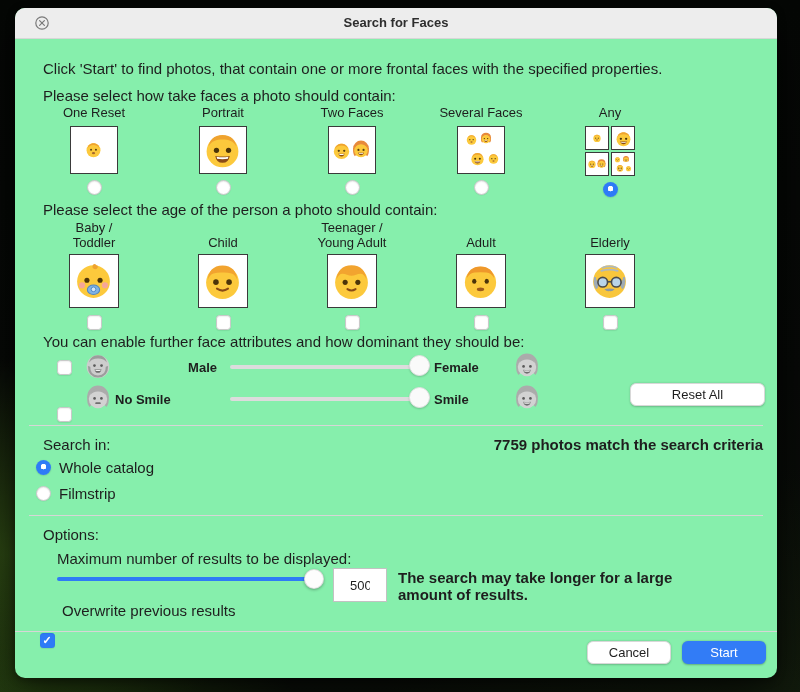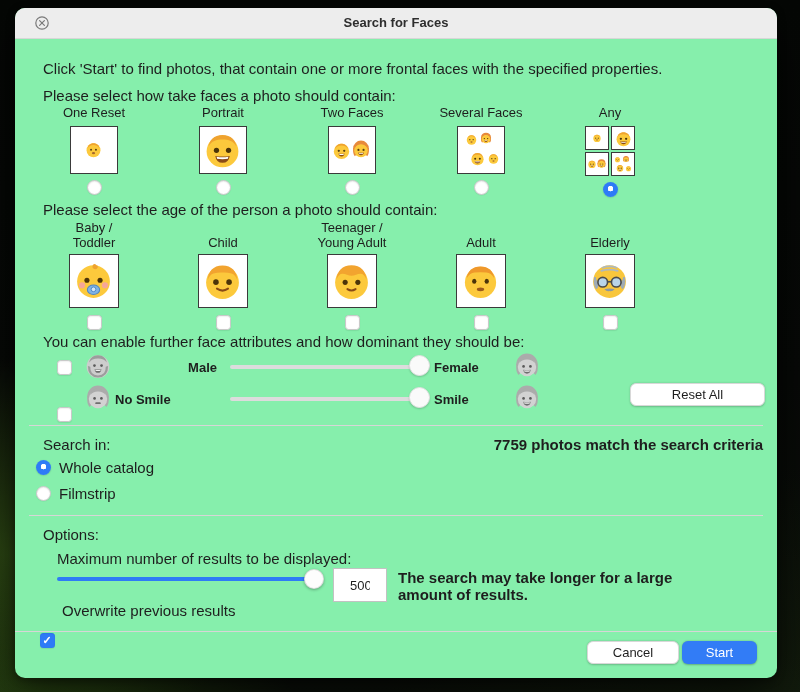--- a/index.html
+++ b/index.html
@@ -374,16 +374,16 @@
   <div class="slider-track blue" style="left:42px;top:569px;width:266px"></div>
   <div class="slider-thumb" style="left:289px;top:561px;width:20px;height:20px"></div>
   <input class="num-input" style="left: 318px; top: 560px;" value="5000">
   <div class="abs txt bold" style="left:383px;top:561px;width:300px;line-height:17px">The search may take longer for a large amount of results.</div>
 
   <div class="checkbox abs checked" style="left:25px;top:595px"></div>
   <div class="abs txt" style="left:47px;top:595px">Overwrite previous results</div>
 
   <div class="divider" style="left:0;top:623px;width:762px"></div>
 
-  <div class="btn btn-white" style="left:572px;top:633px;width:92px;height:23px">Cancel</div>
-  <div class="btn btn-blue" style="left:667px;top:633px;width:75px;height:23px">Start</div>
+  <div class="btn btn-white" style="left:572px;top:633px;width:84px;height:23px">Cancel</div>
+  <div class="btn btn-blue" style="left:667px;top:633px;width:84px;height:23px">Start</div>
 
 </div>
 
 </body></html>

